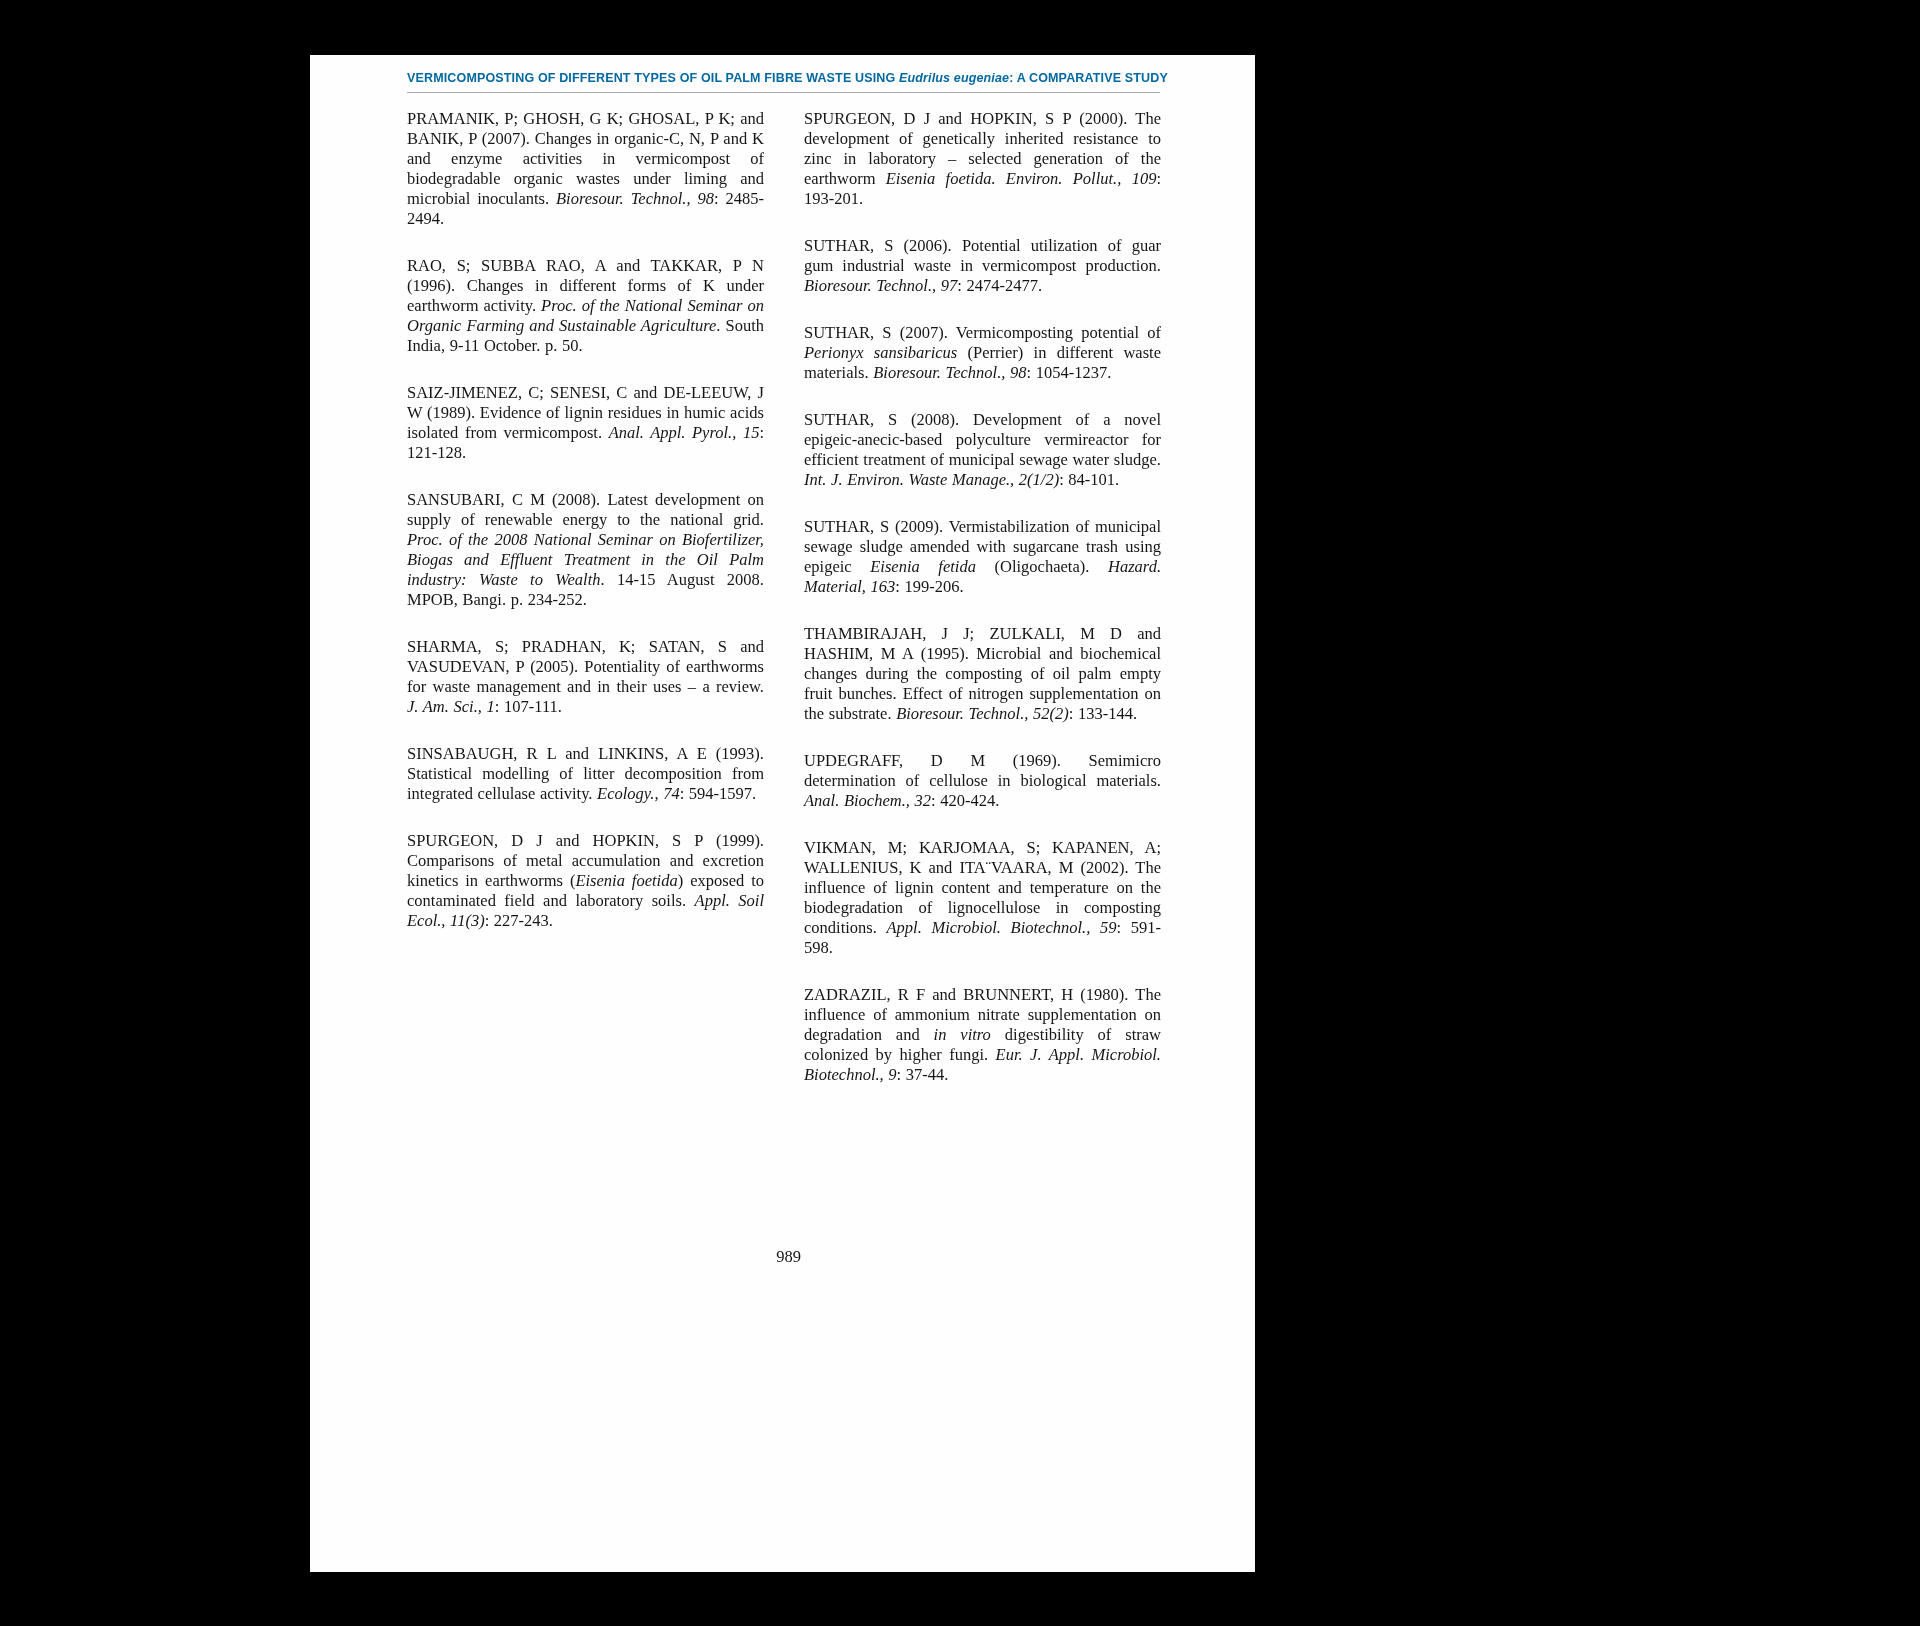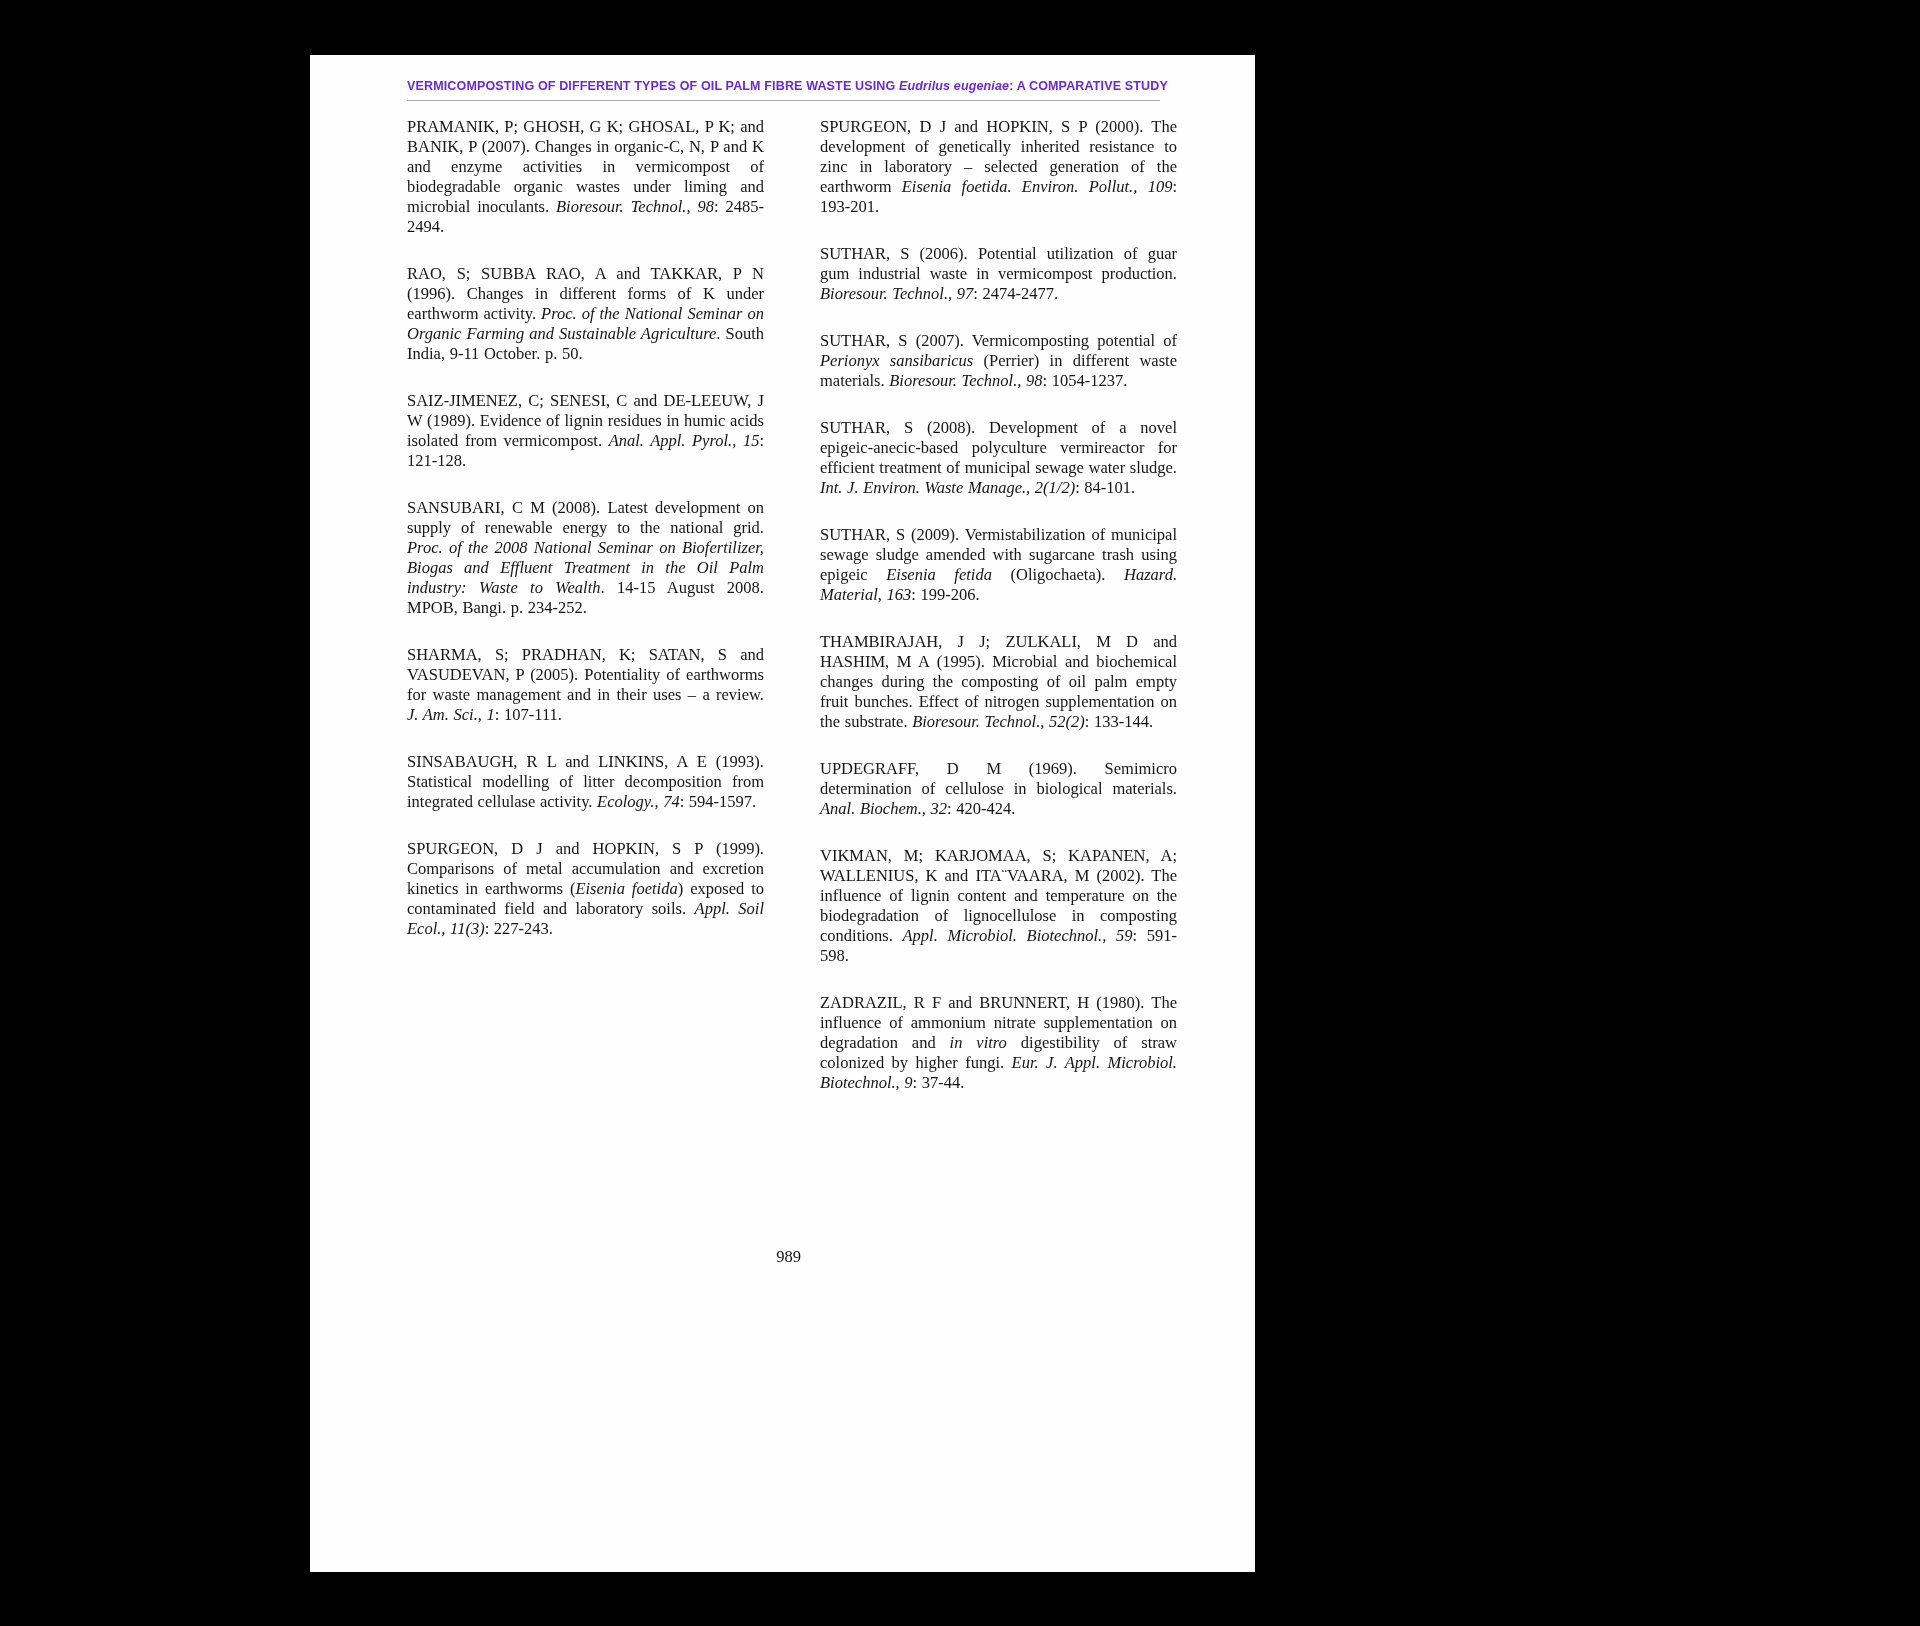--- a/index.html
+++ b/index.html
@@ -25,33 +25,33 @@
     height: 1517px;
     background: #fefefe;
     box-sizing: border-box;
     padding: 16px 95px 0 97px;
   }
   .running-head {
     font-family: "Liberation Sans", sans-serif;
     font-weight: bold;
     font-size: 12.5px;
     letter-spacing: 0.15px;
-    color: #6d28d9;
+    color: #0369a1;
     text-align: center;
     white-space: nowrap;
-    margin-top: 8px;
+    margin-top: 0;
   }
   .head-rule {
     border: none;
     border-top: 1px solid #aaa;
     margin: 7px 0 0 0;
   }
   .columns {
     display: flex;
-    gap: 56px;
+    gap: 40px;
     margin-top: 16px;
   }
   .col {
     width: 357px;
     flex: 0 0 357px;
   }
   .ref {
     font-size: 16.5px;
     line-height: 20px;
     color: #161616;

